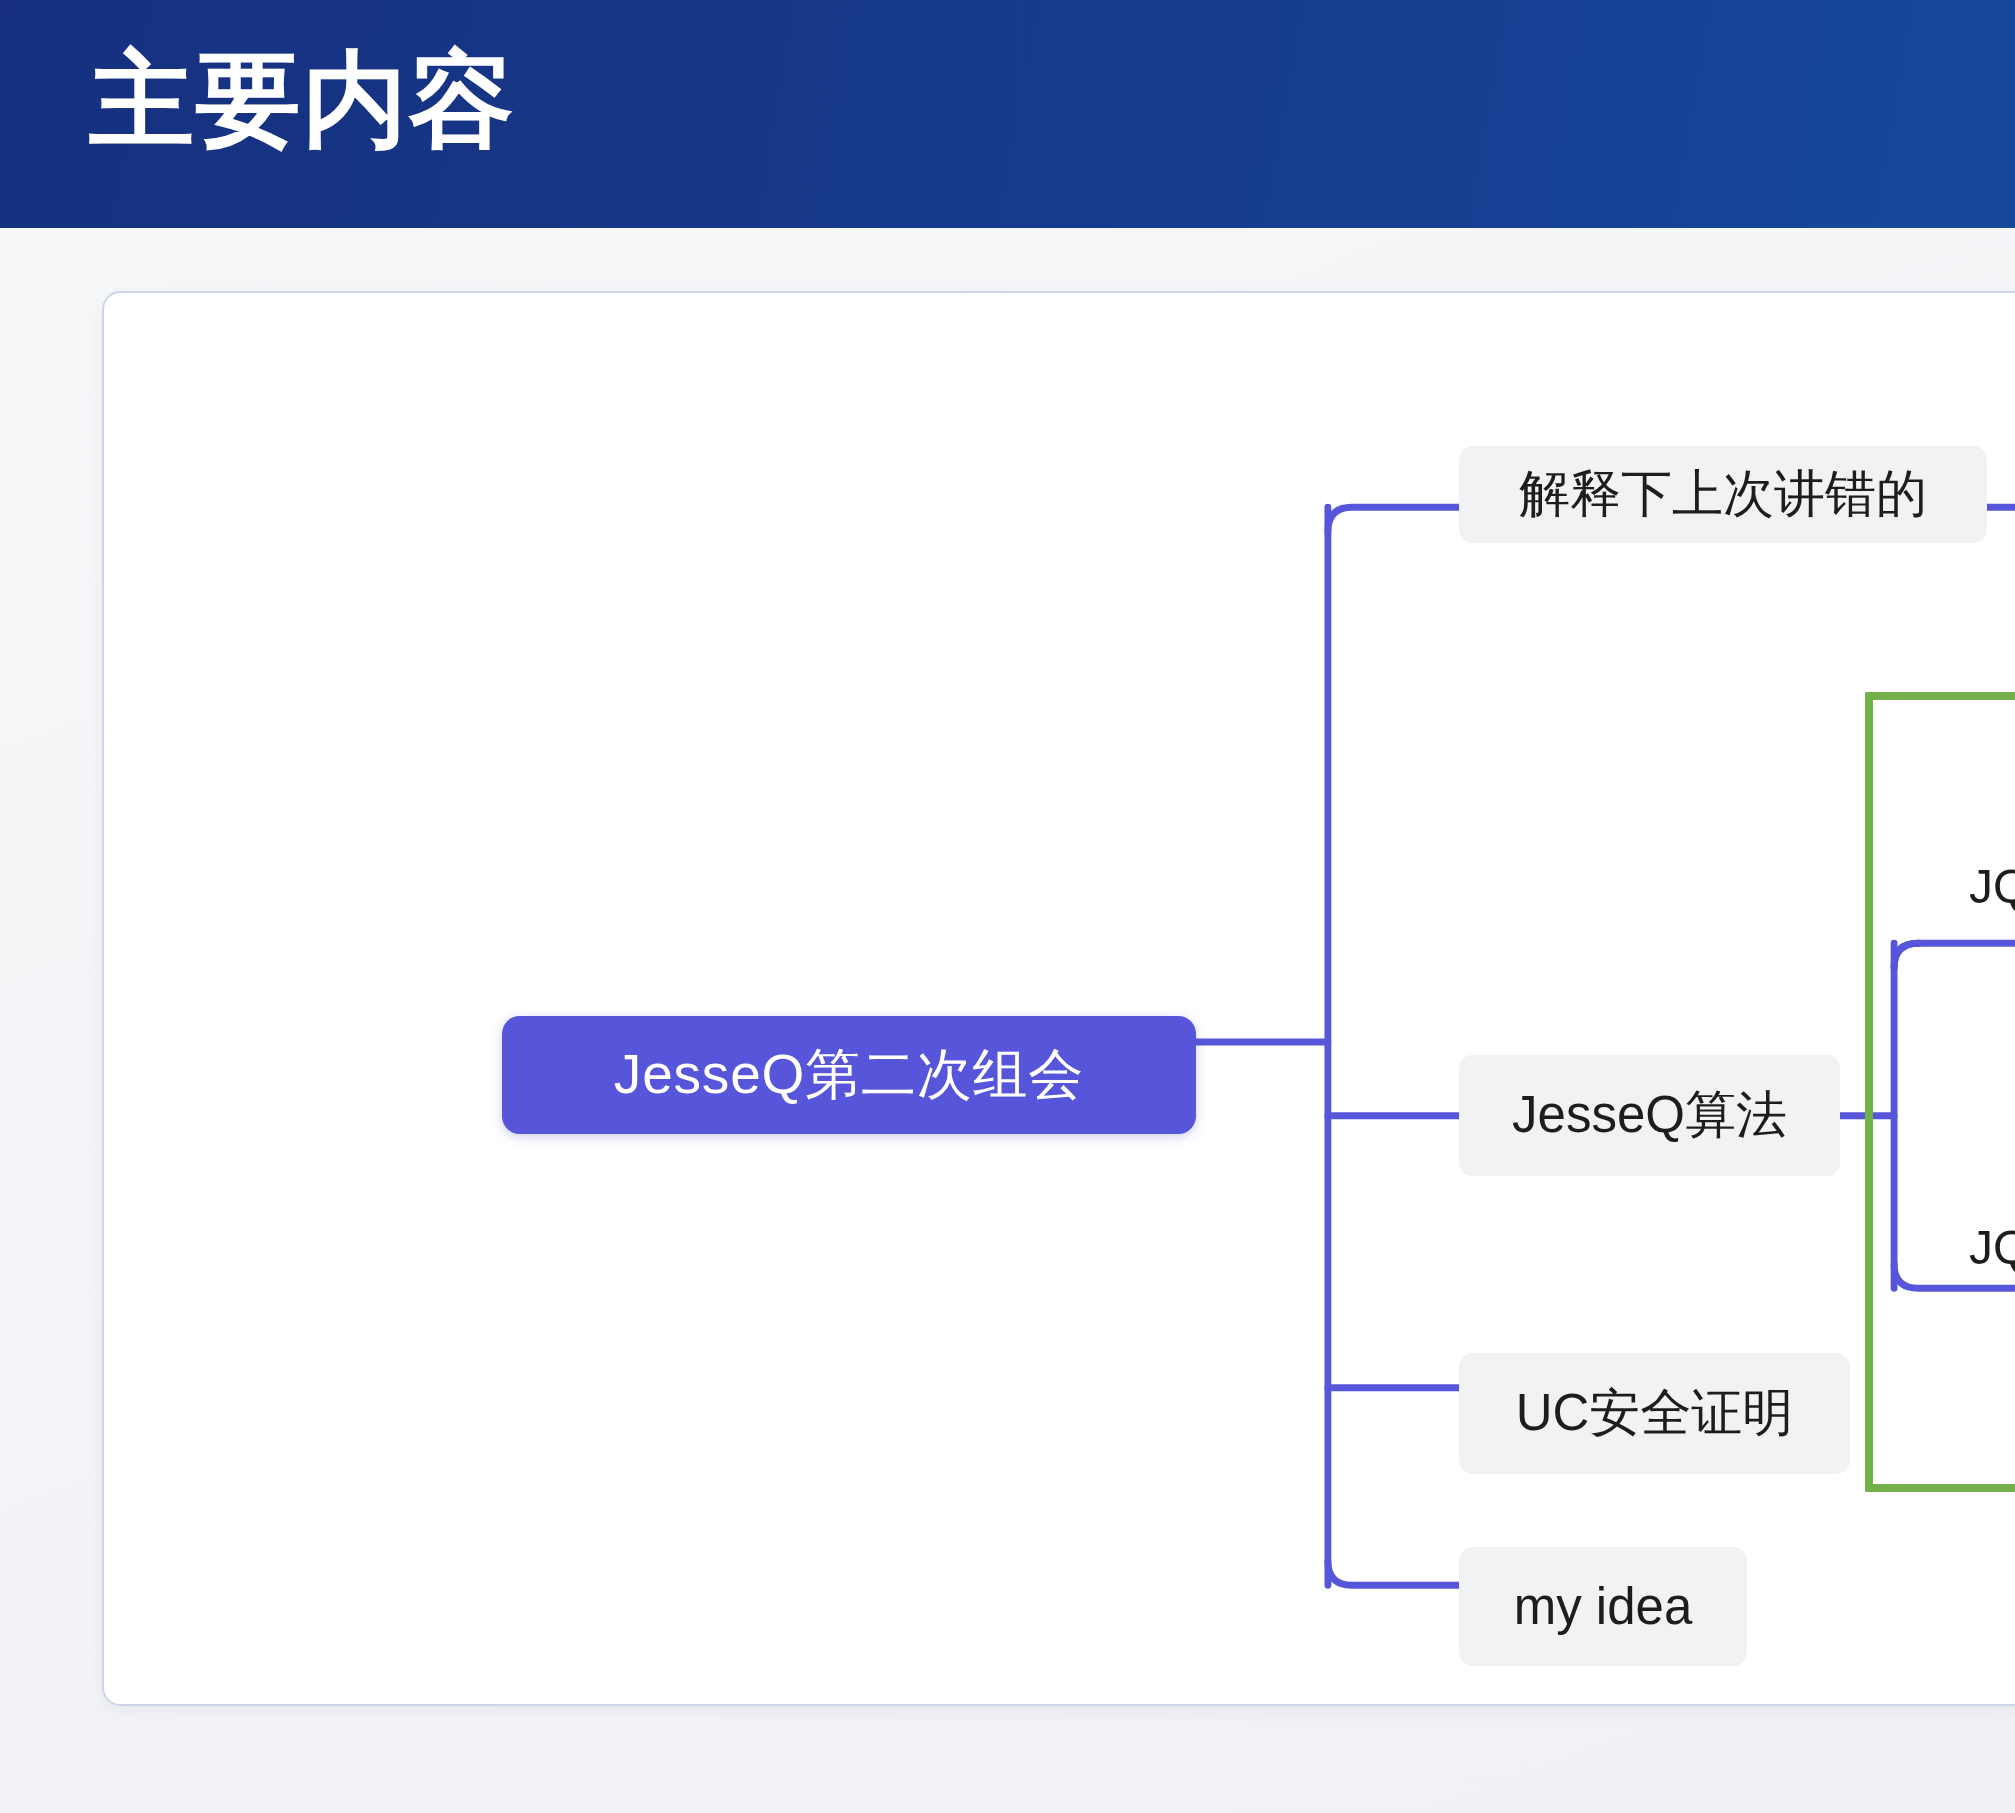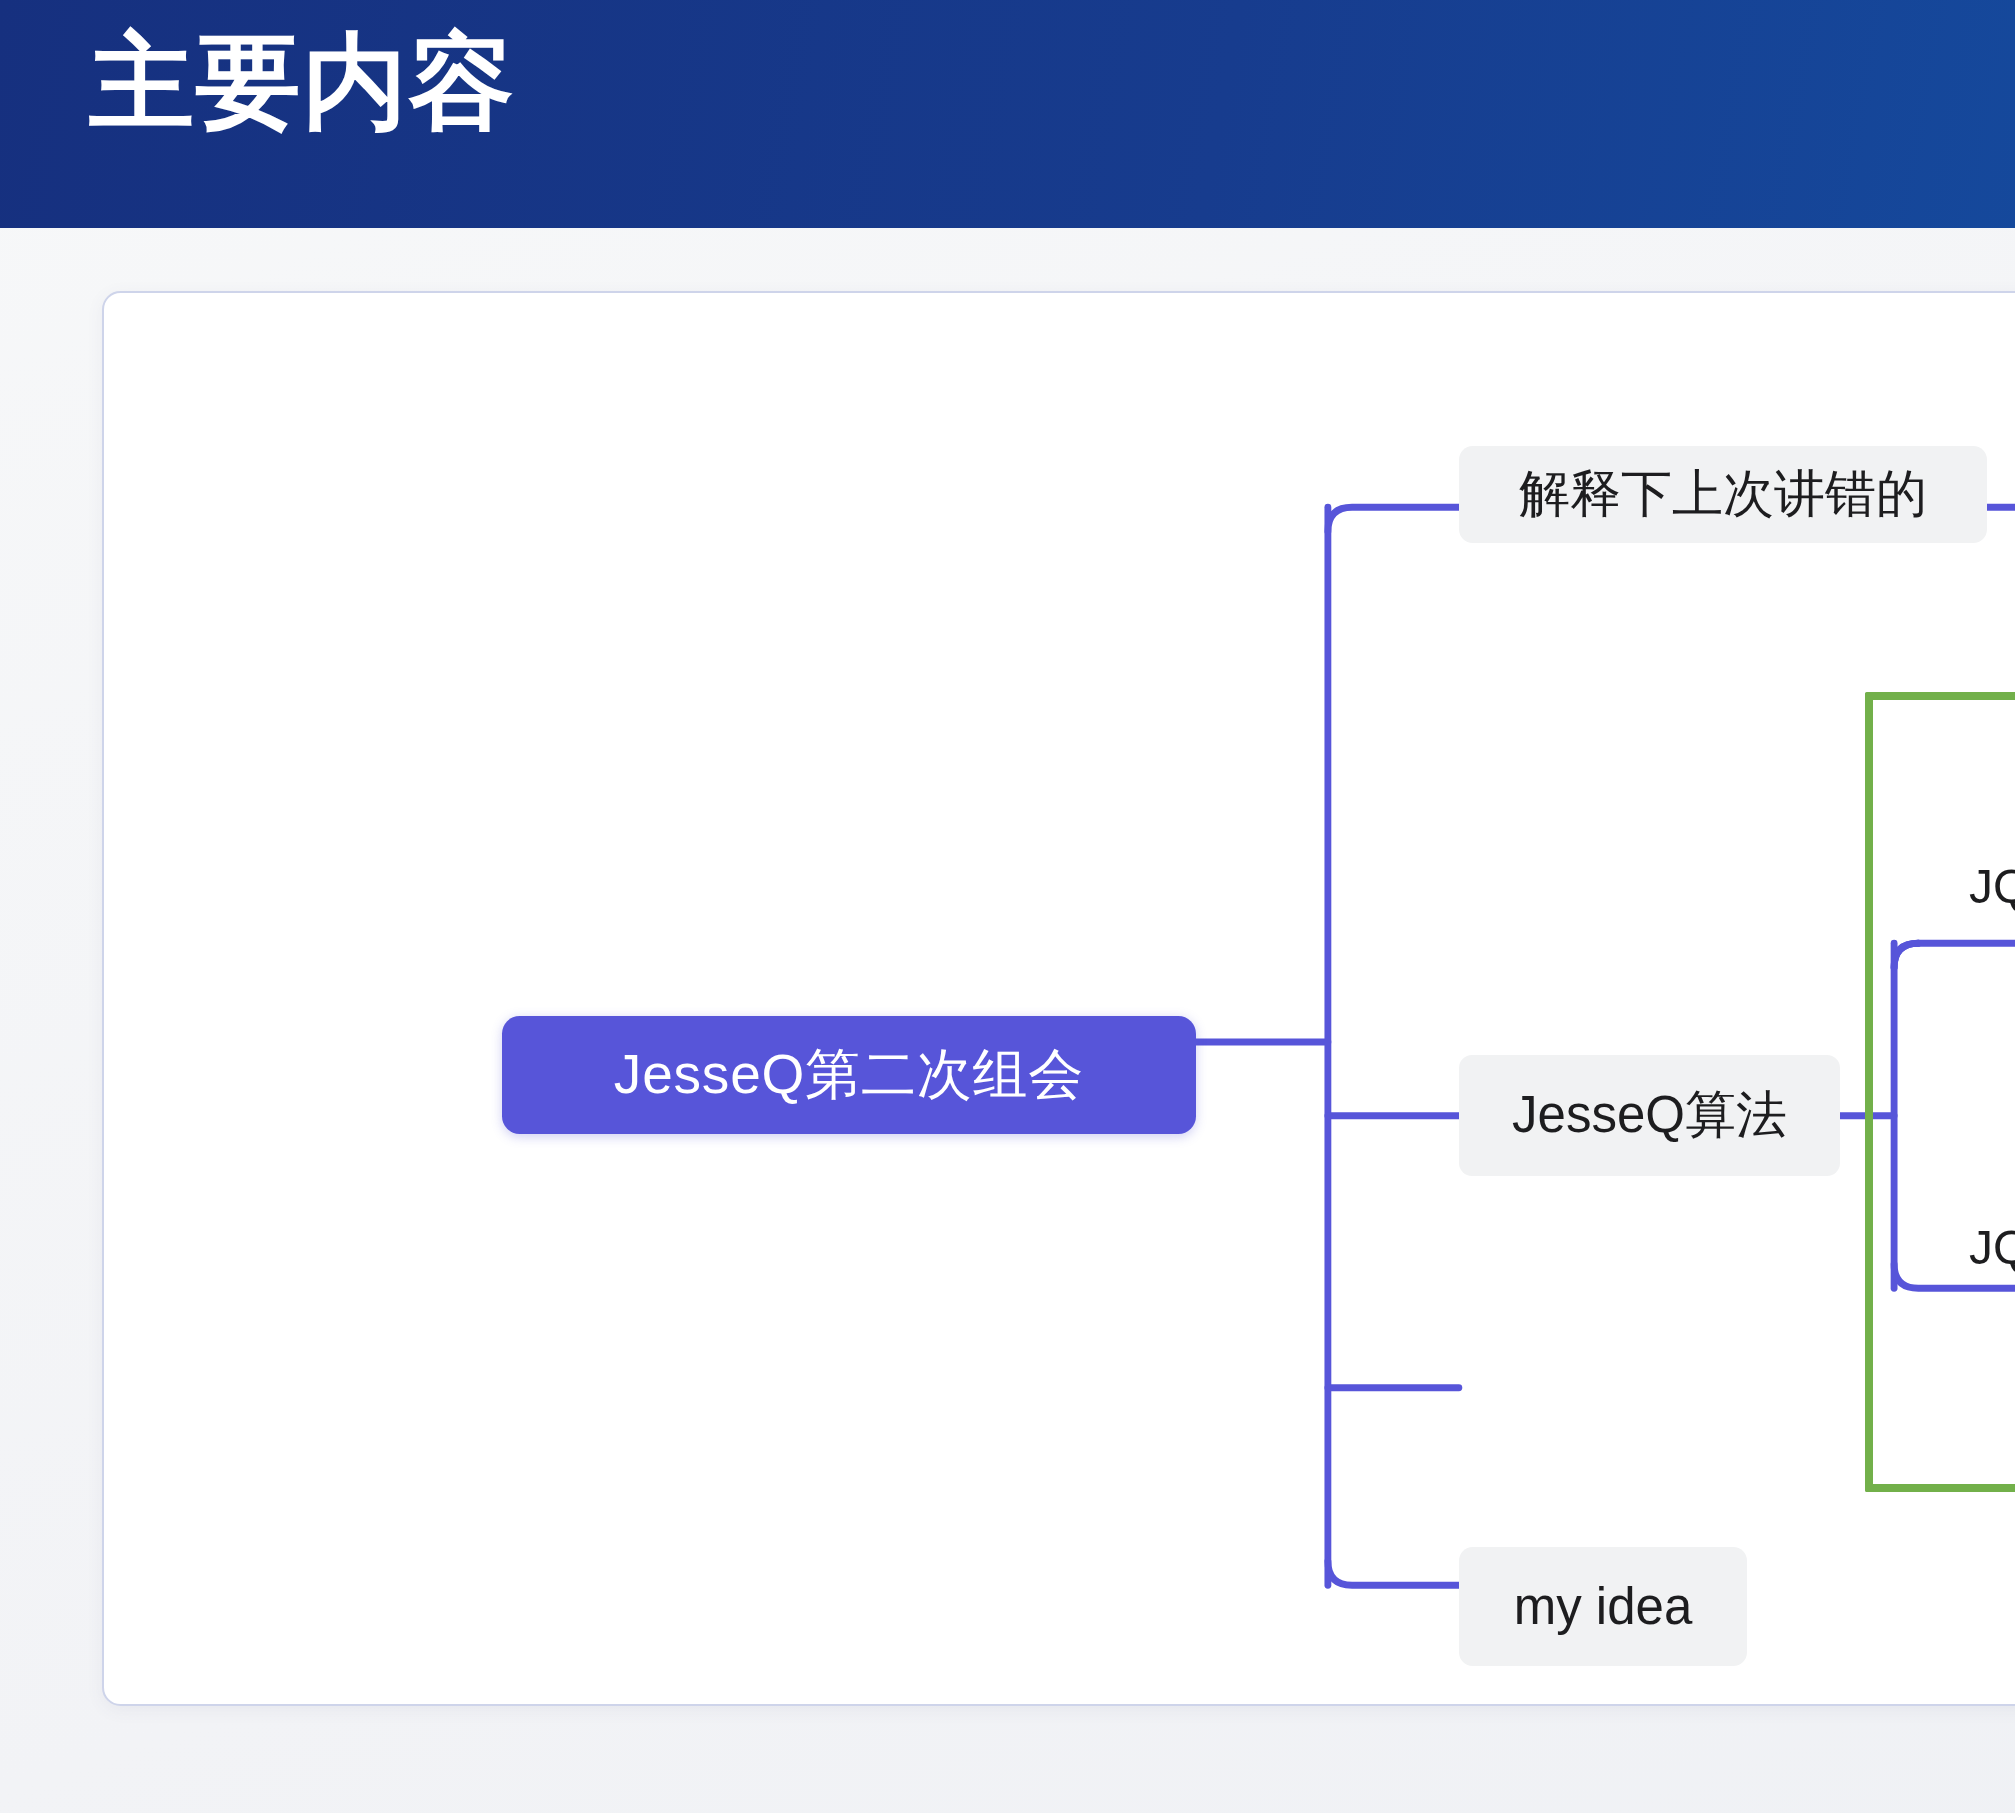--- a/index.html
+++ b/index.html
@@ -23,21 +23,21 @@
   #header {
     position: absolute;
     left: 0; top: 0;
     width: 3224px;
     height: 228px;
     background: linear-gradient(100deg, #16307f 0%, #173c8e 38%, #1450a4 78%, #1152a8 100%);
   }
   #header-title {
     position: absolute;
     left: 89px;
-    top: 21px;
+    top: 39px;
     font-size: 105px;
     line-height: 121px;
     font-weight: 700;
     color: #ffffff;
     letter-spacing: 1.6px;
     white-space: nowrap;
   }
 
   
   #card {
@@ -180,19 +180,22 @@
   </div>
 
   <div class="node node-sub" style="left:1969px; top:852px; width:218px; height:69px;">
     <span>JQv1</span>
   </div>
 
   <div class="node node-sub" style="left:1969px; top:1213px; width:218px; height:69px;">
     <span>JQv2</span>
   </div>
 
+  <div class="node node-branch" style="left:1459px; top:1353px; width:391px; height:121px;">
+    <span>UC安全证明</span>
+  </div>
 
   <div class="node node-branch" style="left:1459px; top:1547px; width:288px; height:119px;">
     <span>my idea</span>
   </div>
 
 </div>
 
 
 </body></html>

